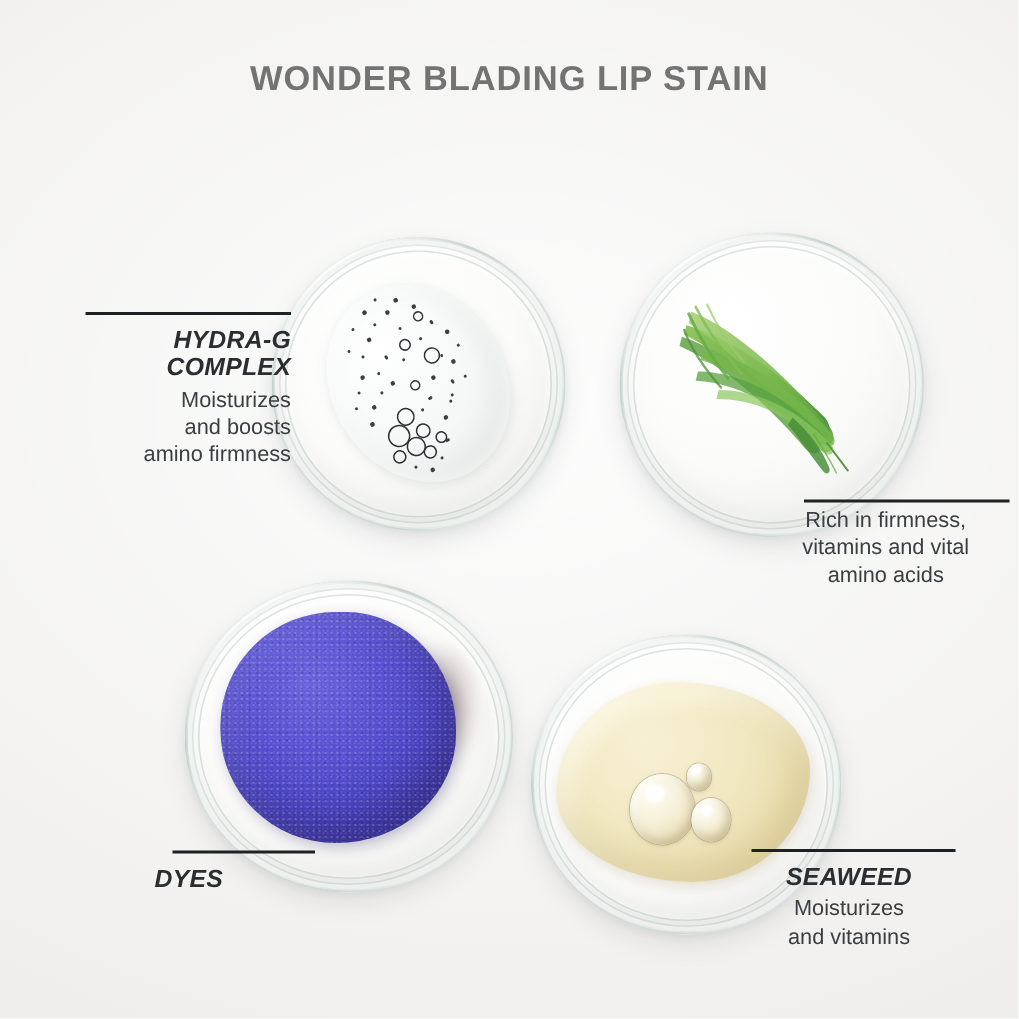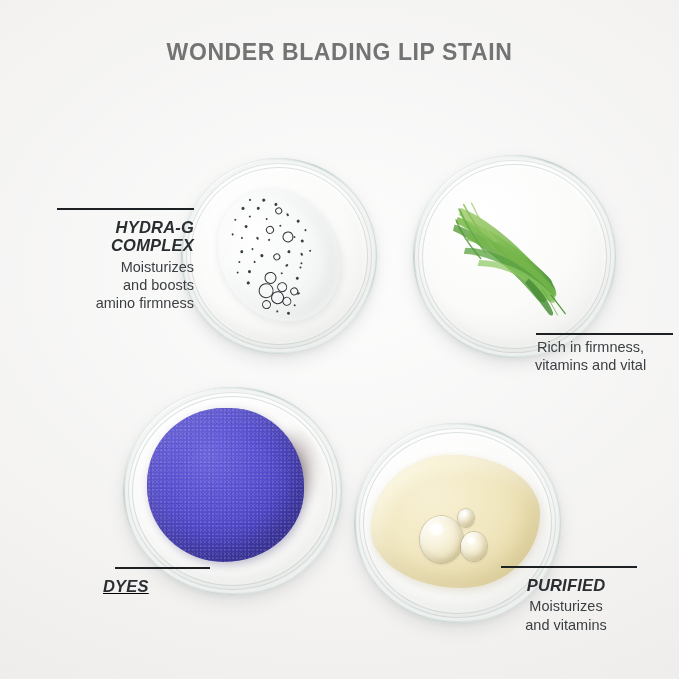--- a/index.html
+++ b/index.html
@@ -263,21 +263,21 @@
 
   #callout-hydra { left: 34px; top: 208px; width: 160px; }
   #callout-hydra .rule { width: 137px; margin-left: 23px; }
   #callout-hydra .cap  { margin-top: 8px; }
 
   #callout-sea { left: 508px; top: 333px; width: 165px; }
   #callout-sea .rule { width: 137px; margin-left: 28px; }
   #callout-sea .cap  { margin-top: 8px; }
   #callout-sea .desc { white-space: nowrap; }
 
-  #callout-dyes { left: 103px; top: 567px; width: 150px; text-decoration: underline; }
+  #callout-dyes { left: 103px; top: 567px; width: 150px; }
   #callout-dyes .rule { width: 95px; margin-left: 12px; }
   #callout-dyes .cap  { margin-top: 8px; }
 
   #callout-squal { left: 481px; top: 566px; width: 170px; }
   #callout-squal .rule { width: 136px; margin-left: 20px; }
   #callout-squal .cap  { margin-top: 8px; }
 </style>
 </head>
 <body>
 
@@ -418,34 +418,35 @@
       <div>and boosts</div>
       <div>amino firmness</div>
     </div>
   </div>
 
   <div class="callout align-center" id="callout-sea">
     <div class="rule"></div>
     <div class="desc">
       <div>Rich in firmness,</div>
       <div>vitamins and vital</div>
+      <div>amino acids</div>
     </div>
   </div>
 
   <div class="callout align-left" id="callout-dyes">
     <div class="rule"></div>
     <div class="cap">
       <div>DYES</div>
     </div>
   </div>
 
   <div class="callout align-center" id="callout-squal">
     <div class="rule"></div>
     <div class="cap">
-      <div>PURIFIED</div>
+      <div>SEAWEED</div>
     </div>
     <div class="desc">
       <div>Moisturizes</div>
       <div>and vitamins</div>
     </div>
   </div>
 
 </div>
 
 </body></html>

